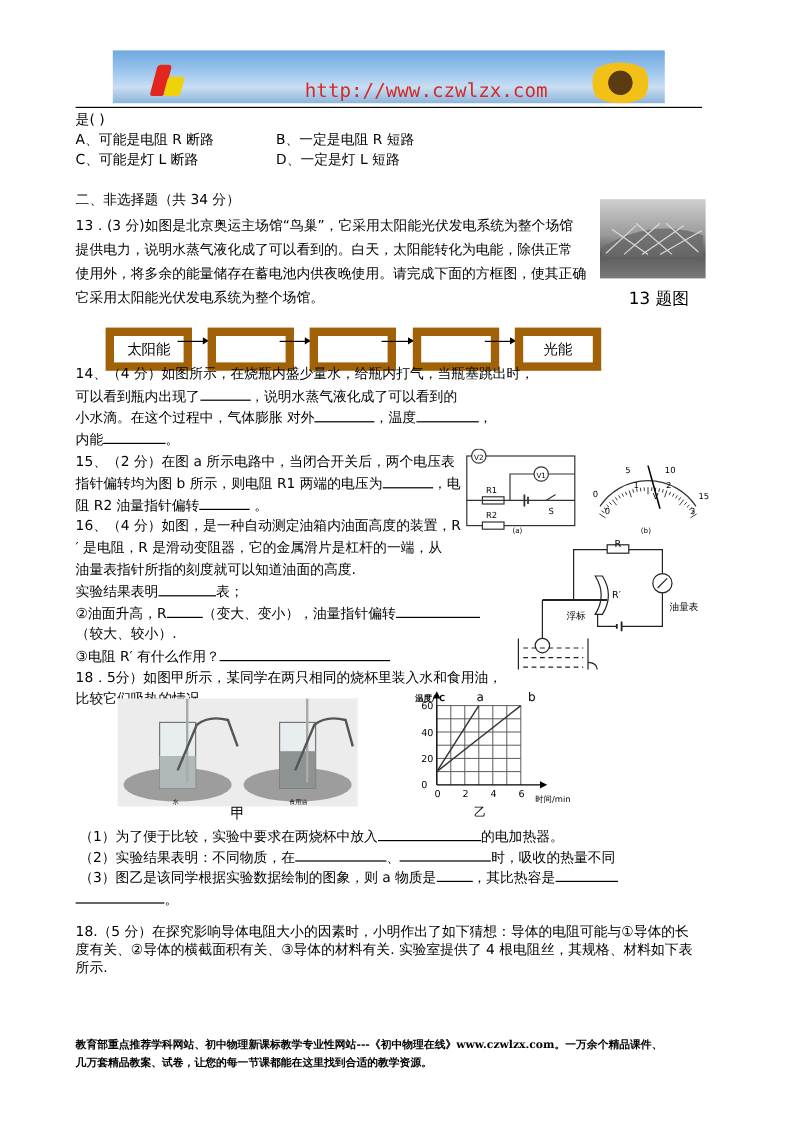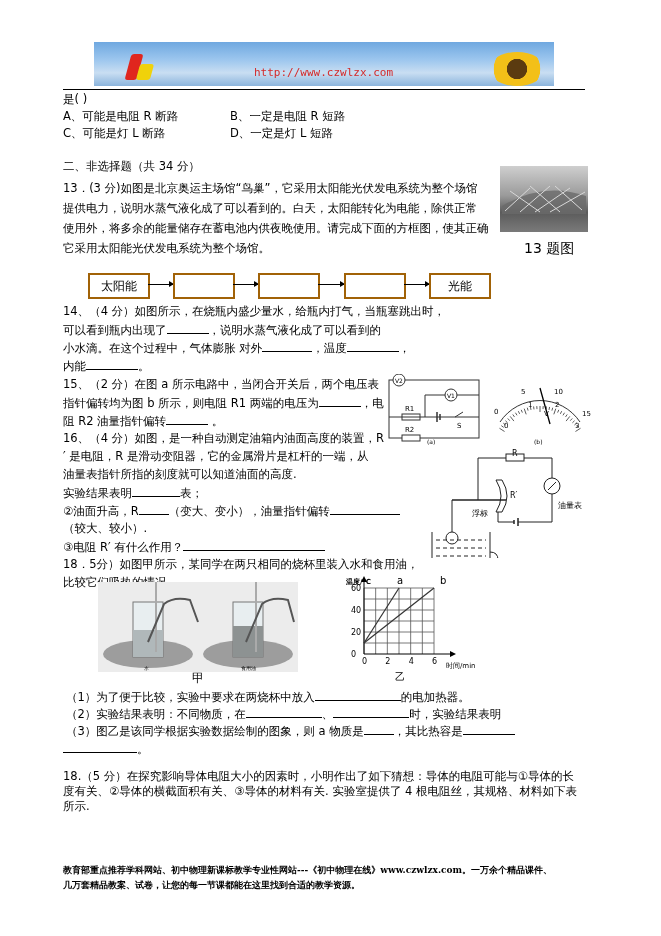--- a/index.html
+++ b/index.html
@@ -4,27 +4,27 @@
 <style>
   html, body { margin:0; padding:0; background:#fff; }
   body { width:661px; height:936px; position:relative; overflow:hidden;
          font-family:"DejaVu Sans", sans-serif; color:#000; font-size:11.5px; }
   .abs { position:absolute; }
   .line { position:absolute; left:63px; white-space:nowrap; font-size:11.5px; line-height:16px; }
   .banner { position:absolute; left:94px; top:42px; width:460px; height:44px;
             background:linear-gradient(180deg,#6fa8e0 0%,#9cc6ee 40%,#c9def2 70%,#8bb4dc 100%); overflow:hidden; }
   .banner .title { position:absolute; left:108px; top:4px; color:#fff; font-size:15px; font-weight:bold;
                    letter-spacing:1px; text-shadow:1px 1px 1px #3a5f8f; font-family:"DejaVu Serif", serif; }
-  .banner .url { position:absolute; left:160px; top:24px; color:#d42a2a; font-size:11px; font-family:"DejaVu Sans Mono", monospace; }
+  .banner .url { position:absolute; left:160px; top:24px; color:#d42a2a; font-size:16px; font-family:"DejaVu Sans Mono", monospace; }
   .banner .logo1 { position:absolute; left:34px; top:12px; width:12px; height:26px; background:#e0261e; transform:skewX(-15deg); border-radius:3px; }
   .banner .logo2 { position:absolute; left:44px; top:22px; width:14px; height:16px; background:#f0d20a; transform:skewX(-15deg); border-radius:3px; }
   .banner .sun { position:absolute; left:395px; top:10px; width:56px; height:34px; border-radius:50%;
                  background:radial-gradient(circle,#5b3b10 0 30%,#f3c018 32% 70%,transparent 72%); }
   .hr { position:absolute; left:63px; top:89px; width:522px; height:1px; background:#000; }
-  .box { position:absolute; top:273px; height:22px; border:2px solid #a16207; text-align:center; line-height:22px; font-size:12px; }
+  .box { position:absolute; top:273px; height:22px; border:7px solid #a16207; text-align:center; line-height:22px; font-size:12px; }
   .arrow { position:absolute; top:284px; height:1px; background:#000; }
   .arrow::after { content:""; position:absolute; right:-1px; top:-3px; border-left:5px solid #000; border-top:3px solid transparent; border-bottom:3px solid transparent; }
   .blank { display:inline-block; border-bottom:1px solid #000; height:12px; vertical-align:baseline; }
   .photo { position:absolute; background:linear-gradient(180deg,#cfcfcf,#9a9a9a 45%,#5b5b5b 70%,#7a7a7a); }
   .footer { position:absolute; left:63px; font-size:9px; font-weight:bold; white-space:nowrap; font-family:"DejaVu Serif", serif; }
   svg text { font-family:"DejaVu Sans", sans-serif; }
 </style>
 </head>
 <body>
 
@@ -245,21 +245,21 @@
     <text x="57" y="10" font-size="10">a</text>
     <polyline points="24,69 94,14" fill="none" stroke="#333" stroke-width="1.2"></polyline>
     <text x="100" y="10" font-size="10">b</text>
     <text x="55" y="106" font-size="10">乙</text>
   </svg>
 
 <div class="line" style="top:688px;left:66px">
   <span>（1）为了便于比较，实验中要求在两烧杯中放入</span><span class="blank" style="width:86px"></span><span>的电加热器。</span>
 </div>
 <div class="line" style="top:705px;left:66px">
-  <span>（2）实验结果表明：不同物质，在</span><span class="blank" style="width:76px"></span><span>、</span><span class="blank" style="width:76px"></span><span>时，实验结果表明</span>
+  <span>（2）实验结果表明：不同物质，在</span><span class="blank" style="width:76px"></span><span>、</span><span class="blank" style="width:76px"></span><span>时，吸收的热量不同</span>
 </div>
 <div class="line" style="top:722px;left:66px">
   <span>（3）图乙是该同学根据实验数据绘制的图象，则 a 物质是</span><span class="blank" style="width:30px"></span><span>，其比热容是</span><span class="blank" style="width:52px"></span>
 </div>
 <div class="line" style="top:740px">
   <span class="blank" style="width:74px"></span><span>。</span>
 </div>
 
 <div class="line" style="top:768px">18.（5 分）在探究影响导体电阻大小的因素时，小明作出了如下猜想：导体的电阻可能与①导体的长</div>
 <div class="line" style="top:783px">度有关、②导体的横截面积有关、③导体的材料有关. 实验室提供了 4 根电阻丝，其规格、材料如下表</div>

